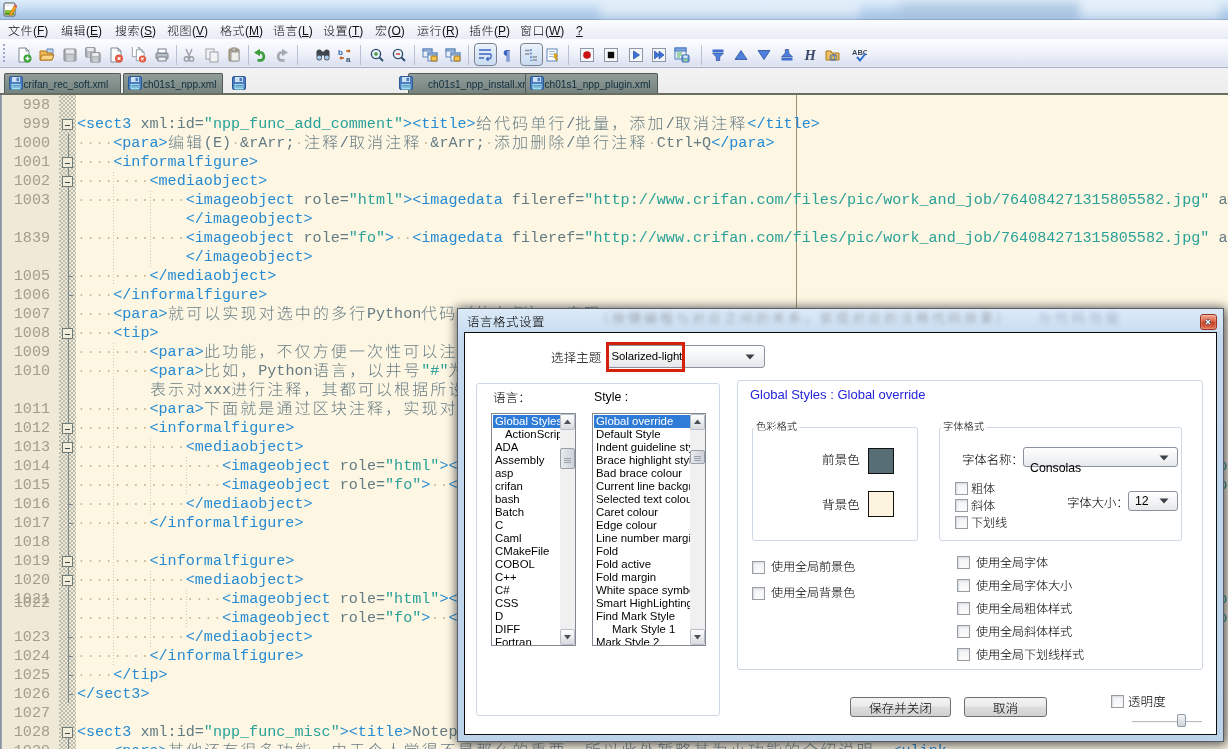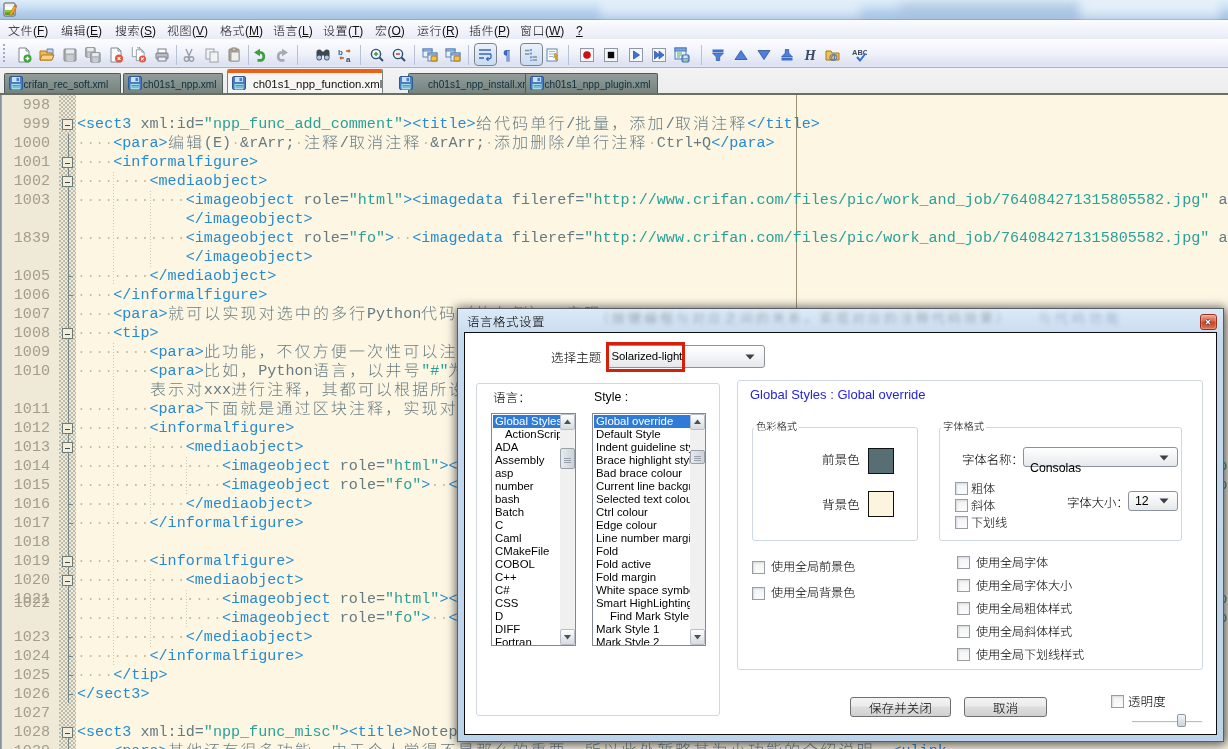--- a/index.html
+++ b/index.html
@@ -762,21 +762,20 @@
       <path d="M3.5 9.5 H11 M3.5 11 H11" stroke="#4B7DC0" stroke-width=".8"></path>
     </svg>
     <div class="tab" style="left:123px;width:99.5px">ch01s1_npp.xml</div>
     <svg class="abs" style="left:128px;top:76px" width="14" height="14" viewBox="0 0 14 14">
       <rect x="0.5" y="0.5" width="13" height="13" rx="1.5" fill="#4B7DC0" stroke="#2E5A94"></rect>
       <rect x="3" y="1" width="8" height="5" fill="#CDE2F4"></rect>
       <rect x="7.5" y="1.8" width="2.6" height="3.4" fill="#4B7DC0"></rect>
       <rect x="2.5" y="8" width="9" height="5.5" fill="#9FE0E8"></rect>
       <path d="M3.5 9.5 H11 M3.5 11 H11" stroke="#4B7DC0" stroke-width=".8"></path>
     </svg>
-    <div class="tab act" style="left:227px;width:155.5px">ch01s1_npp_function.xml</div>
     <svg class="abs" style="left:232px;top:76px" width="14" height="14" viewBox="0 0 14 14">
       <rect x="0.5" y="0.5" width="13" height="13" rx="1.5" fill="#4B7DC0" stroke="#2E5A94"></rect>
       <rect x="3" y="1" width="8" height="5" fill="#CDE2F4"></rect>
       <rect x="7.5" y="1.8" width="2.6" height="3.4" fill="#4B7DC0"></rect>
       <rect x="2.5" y="8" width="9" height="5.5" fill="#9FE0E8"></rect>
       <path d="M3.5 9.5 H11 M3.5 11 H11" stroke="#4B7DC0" stroke-width=".8"></path>
     </svg>
     <div class="tab" style="left:408px;width:124px">ch01s1_npp_install.xml</div>
     <svg class="abs" style="left:399px;top:76px" width="14" height="14" viewBox="0 0 14 14">
       <rect x="0.5" y="0.5" width="13" height="13" rx="1.5" fill="#4B7DC0" stroke="#2E5A94"></rect>
@@ -872,21 +871,21 @@
           <use href="#uFF1A" x="2016"></use>
         </g>
       </svg></div>
     <div class="abs" style="left:594px;top:390px;font-size:12.3px;color:#000">Style :</div>
     <div class="abs" style="left:491px;top:413px;width:85px;height:233px;background:#fff;border:1px solid #828790;overflow:hidden">
       <div style="position:absolute;left:1px;top:1px;width:68px;height:13px;line-height:13.5px;font-size:11.4px;padding-left:2px;white-space:nowrap;background:#2E7CD8;color:#fff">Global Styles</div>
       <div style="position:absolute;left:1px;top:14px;width:68px;height:13px;line-height:13.5px;font-size:11.4px;padding-left:12px;white-space:nowrap;color:#000">ActionScript</div>
       <div style="position:absolute;left:1px;top:27px;width:68px;height:13px;line-height:13.5px;font-size:11.4px;padding-left:2px;white-space:nowrap;color:#000">ADA</div>
       <div style="position:absolute;left:1px;top:40px;width:68px;height:13px;line-height:13.5px;font-size:11.4px;padding-left:2px;white-space:nowrap;color:#000">Assembly</div>
       <div style="position:absolute;left:1px;top:53px;width:68px;height:13px;line-height:13.5px;font-size:11.4px;padding-left:2px;white-space:nowrap;color:#000">asp</div>
-      <div style="position:absolute;left:1px;top:66px;width:68px;height:13px;line-height:13.5px;font-size:11.4px;padding-left:2px;white-space:nowrap;color:#000">number</div>
+      <div style="position:absolute;left:1px;top:66px;width:68px;height:13px;line-height:13.5px;font-size:11.4px;padding-left:2px;white-space:nowrap;color:#000">crifan</div>
       <div style="position:absolute;left:1px;top:79px;width:68px;height:13px;line-height:13.5px;font-size:11.4px;padding-left:2px;white-space:nowrap;color:#000">bash</div>
       <div style="position:absolute;left:1px;top:92px;width:68px;height:13px;line-height:13.5px;font-size:11.4px;padding-left:2px;white-space:nowrap;color:#000">Batch</div>
       <div style="position:absolute;left:1px;top:105px;width:68px;height:13px;line-height:13.5px;font-size:11.4px;padding-left:2px;white-space:nowrap;color:#000">C</div>
       <div style="position:absolute;left:1px;top:118px;width:68px;height:13px;line-height:13.5px;font-size:11.4px;padding-left:2px;white-space:nowrap;color:#000">Caml</div>
       <div style="position:absolute;left:1px;top:131px;width:68px;height:13px;line-height:13.5px;font-size:11.4px;padding-left:2px;white-space:nowrap;color:#000">CMakeFile</div>
       <div style="position:absolute;left:1px;top:144px;width:68px;height:13px;line-height:13.5px;font-size:11.4px;padding-left:2px;white-space:nowrap;color:#000">COBOL</div>
       <div style="position:absolute;left:1px;top:157px;width:68px;height:13px;line-height:13.5px;font-size:11.4px;padding-left:2px;white-space:nowrap;color:#000">C++</div>
       <div style="position:absolute;left:1px;top:170px;width:68px;height:13px;line-height:13.5px;font-size:11.4px;padding-left:2px;white-space:nowrap;color:#000">C#</div>
       <div style="position:absolute;left:1px;top:183px;width:68px;height:13px;line-height:13.5px;font-size:11.4px;padding-left:2px;white-space:nowrap;color:#000">CSS</div>
       <div style="position:absolute;left:1px;top:196px;width:68px;height:13px;line-height:13.5px;font-size:11.4px;padding-left:2px;white-space:nowrap;color:#000">D</div>
@@ -894,30 +893,30 @@
       <div style="position:absolute;left:1px;top:222px;width:68px;height:13px;line-height:13.5px;font-size:11.4px;padding-left:2px;white-space:nowrap;color:#000">Fortran</div>
     </div>
     <div class="abs" style="left:592px;top:413px;width:114px;height:233px;background:#fff;border:1px solid #828790;overflow:hidden">
       <div style="position:absolute;left:1px;top:1px;width:97px;height:13px;line-height:13.5px;font-size:11.4px;padding-left:2px;white-space:nowrap;background:#2E7CD8;color:#fff">Global override</div>
       <div style="position:absolute;left:1px;top:14px;width:97px;height:13px;line-height:13.5px;font-size:11.4px;padding-left:2px;white-space:nowrap;color:#000">Default Style</div>
       <div style="position:absolute;left:1px;top:27px;width:97px;height:13px;line-height:13.5px;font-size:11.4px;padding-left:2px;white-space:nowrap;color:#000">Indent guideline sty</div>
       <div style="position:absolute;left:1px;top:40px;width:97px;height:13px;line-height:13.5px;font-size:11.4px;padding-left:2px;white-space:nowrap;color:#000">Brace highlight style</div>
       <div style="position:absolute;left:1px;top:53px;width:97px;height:13px;line-height:13.5px;font-size:11.4px;padding-left:2px;white-space:nowrap;color:#000">Bad brace colour</div>
       <div style="position:absolute;left:1px;top:66px;width:97px;height:13px;line-height:13.5px;font-size:11.4px;padding-left:2px;white-space:nowrap;color:#000">Current line backgr</div>
       <div style="position:absolute;left:1px;top:79px;width:97px;height:13px;line-height:13.5px;font-size:11.4px;padding-left:2px;white-space:nowrap;color:#000">Selected text colour</div>
-      <div style="position:absolute;left:1px;top:92px;width:97px;height:13px;line-height:13.5px;font-size:11.4px;padding-left:2px;white-space:nowrap;color:#000">Ctrl colour</div>
+      <div style="position:absolute;left:1px;top:92px;width:97px;height:13px;line-height:13.5px;font-size:11.4px;padding-left:2px;white-space:nowrap;color:#000">Caret colour</div>
       <div style="position:absolute;left:1px;top:105px;width:97px;height:13px;line-height:13.5px;font-size:11.4px;padding-left:2px;white-space:nowrap;color:#000">Edge colour</div>
       <div style="position:absolute;left:1px;top:118px;width:97px;height:13px;line-height:13.5px;font-size:11.4px;padding-left:2px;white-space:nowrap;color:#000">Line number margin</div>
       <div style="position:absolute;left:1px;top:131px;width:97px;height:13px;line-height:13.5px;font-size:11.4px;padding-left:2px;white-space:nowrap;color:#000">Fold</div>
       <div style="position:absolute;left:1px;top:144px;width:97px;height:13px;line-height:13.5px;font-size:11.4px;padding-left:2px;white-space:nowrap;color:#000">Fold active</div>
       <div style="position:absolute;left:1px;top:157px;width:97px;height:13px;line-height:13.5px;font-size:11.4px;padding-left:2px;white-space:nowrap;color:#000">Fold margin</div>
       <div style="position:absolute;left:1px;top:170px;width:97px;height:13px;line-height:13.5px;font-size:11.4px;padding-left:2px;white-space:nowrap;color:#000">White space symbol</div>
       <div style="position:absolute;left:1px;top:183px;width:97px;height:13px;line-height:13.5px;font-size:11.4px;padding-left:2px;white-space:nowrap;color:#000">Smart HighLighting</div>
-      <div style="position:absolute;left:1px;top:196px;width:97px;height:13px;line-height:13.5px;font-size:11.4px;padding-left:16px;white-space:nowrap;color:#000">Find Mark Style</div>
-      <div style="position:absolute;left:1px;top:209px;width:97px;height:13px;line-height:13.5px;font-size:11.4px;padding-left:2px;white-space:nowrap;color:#000">Mark Style 1</div>
+      <div style="position:absolute;left:1px;top:196px;width:97px;height:13px;line-height:13.5px;font-size:11.4px;padding-left:2px;white-space:nowrap;color:#000">Find Mark Style</div>
+      <div style="position:absolute;left:17px;top:209px;width:97px;height:13px;line-height:13.5px;font-size:11.4px;padding-left:2px;white-space:nowrap;color:#000">Mark Style 1</div>
       <div style="position:absolute;left:1px;top:222px;width:97px;height:13px;line-height:13.5px;font-size:11.4px;padding-left:2px;white-space:nowrap;color:#000">Mark Style 2</div>
     </div>
     <div class="abs" style="left:560px;top:414px;width:15px;height:231px;background:#F0F0F0">
       <div style="position:absolute;left:0;width:15px;height:16px;background:linear-gradient(180deg,#FEFEFE,#E5E8EB 60%,#D8DCE0);border:1px solid #B8BEC8;border-radius:2px;top:0"><svg width="13" height="14" viewBox="0 0 13 14">
           <path d="M6.5 4.5 L10 9 H3 Z" fill="#4A5158"></path>
         </svg></div>
       <div style="position:absolute;left:0;width:15px;height:16px;background:linear-gradient(180deg,#FEFEFE,#E5E8EB 60%,#D8DCE0);border:1px solid #B8BEC8;border-radius:2px;bottom:0"><svg width="13" height="14" viewBox="0 0 13 14">
           <path d="M6.5 9.5 L3 5 H10 Z" fill="#4A5158"></path>
         </svg></div>
       <div style="position:absolute;left:0;top:34px;width:15px;height:21px;background:linear-gradient(90deg,#E8EAED,#CDD2D8);border:1px solid #98A0A9;border-radius:2px">

